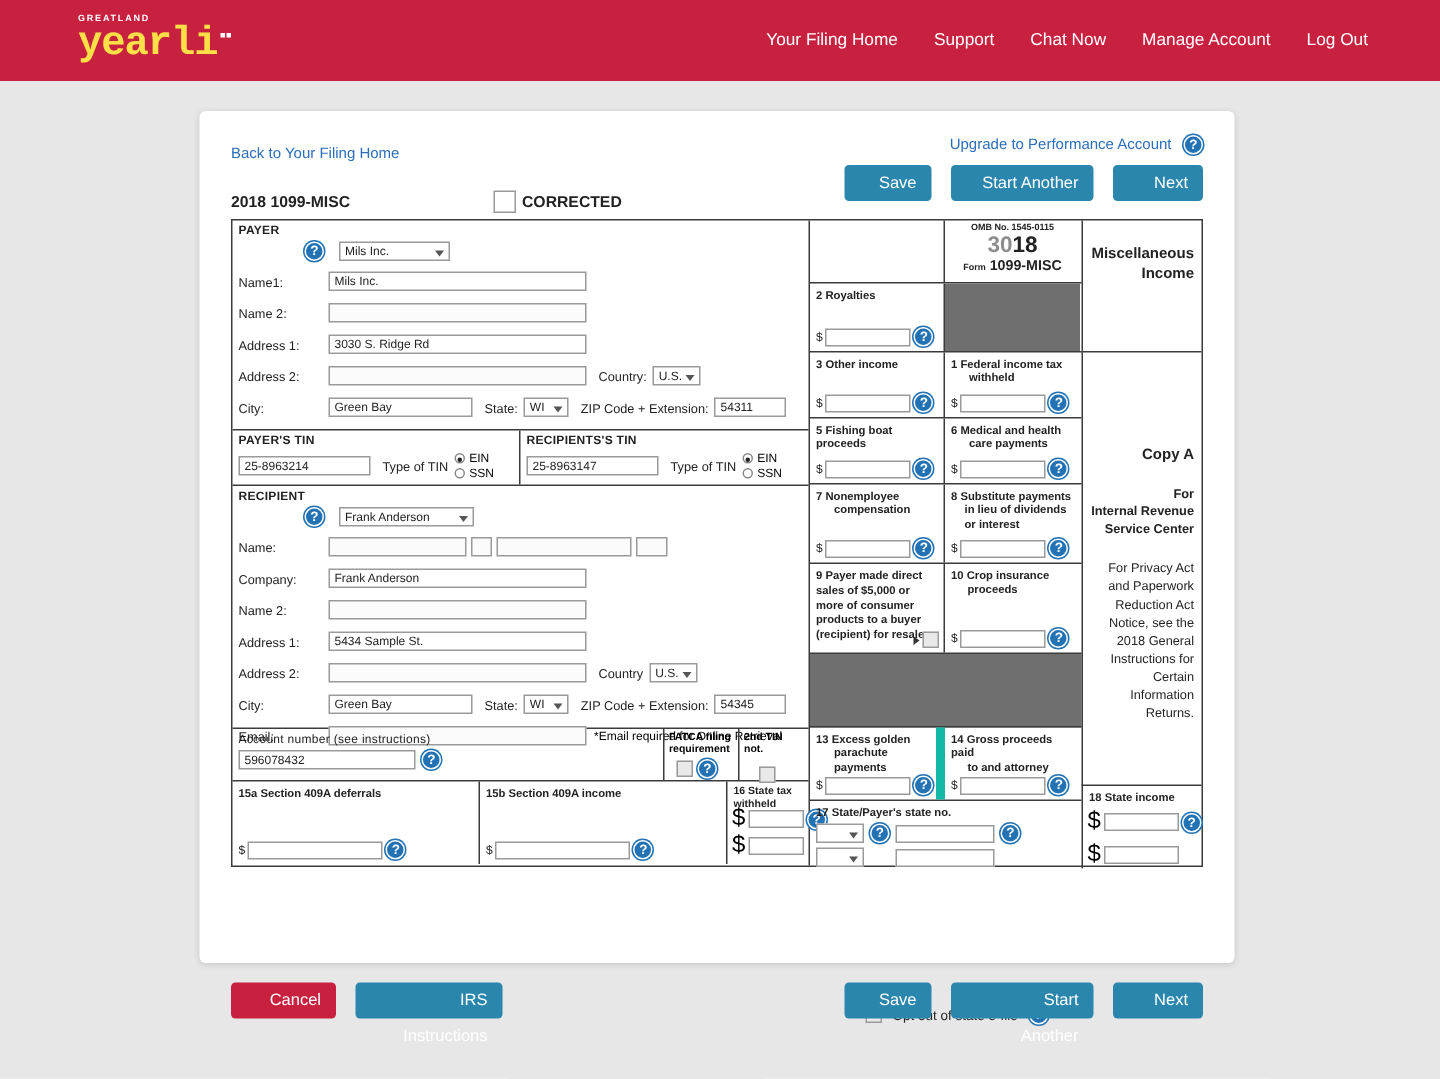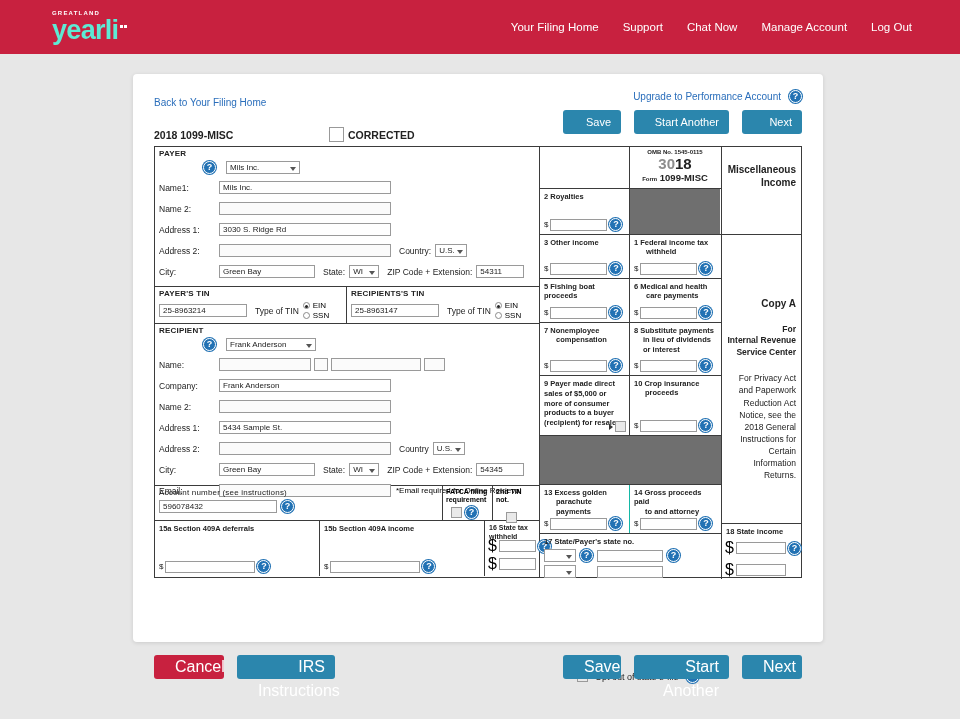--- a/index.html
+++ b/index.html
@@ -23,25 +23,26 @@
   .brand { margin-left: 52px; line-height: 1; user-select: none; }
   .brand-sup {
     color: #ffffff;
     font-size: 6px;
     letter-spacing: 1.2px;
     font-weight: bold;
     display: block;
     margin-bottom: 1px;
   }
   .brand-main {
-    color: #5eead4;
+    color: #fde047;
     font-size: 27px;
     font-weight: bold;
     letter-spacing: -0.7px;
     display: inline-block;
+    font-family: Liberation Mono, monospace;
   }
   .brand-dots { display: inline-block; position: relative; top: -11px; left: 1px; }
   .brand-dots i {
     display: inline-block; width: 3px; height: 3px;
     background: #ffffff; margin-left: 1px;
   }
   .topnav {
     position: absolute;
     right: 48px;
     display: flex;
@@ -212,21 +213,21 @@
     display: flex; align-items: center; gap: 7px;
     font-size: 9px; color: #222;
   }
   .optout .chk { background: #e9e9e9; }
 
   .btnrow-bottom {
     position: absolute; left: 21px; right: 21px; top: 581px;
     display: flex; align-items: center;
   }
   .btnrow-bottom .right { margin-left: auto; display: flex; gap: 13px; }
-  .btn-lg { height: 24px; line-height: 24px; font-size: 16px; padding-left: 21px; }
+  .btn-lg { height: 24px; line-height: 24px; font-size: 11px; padding-left: 21px; }
   .w-cancel { width: 70px; }
   .w-irs { width: 98px; }
 
   .arrowmark {
     display: inline-block;
     border-left: 4px solid #333; border-top: 3px solid transparent;
     border-bottom: 3px solid transparent;
   }
 </style>
 </head>
@@ -583,21 +584,21 @@
               <span class="dollar">$</span>
               <input class="amt" style="width: 57px;" value="">
               <span class="helpicon">?</span>
             </div>
           </div>
         </div>
 
         <div style="height:49px;border-bottom:1px solid #3b3b3b;" class="shade"></div>
 
         <div style="height:49px;display:flex;border-bottom:1px solid #3b3b3b;">
-          <div style="width:90px;border-right:1px solid #14b8a6;position:relative;">
+          <div style="width:90px;border-right:6px solid #14b8a6;position:relative;">
             <div class="box-title">
               <span>13   Excess golden</span><br>
               <span style="padding-left:12px;display:inline-block;">parachute payments</span>
             </div>
             <div class="money">
               <span class="dollar">$</span>
               <input class="amt" style="width: 57px;" value="">
               <span class="helpicon">?</span>
             </div>
           </div>

